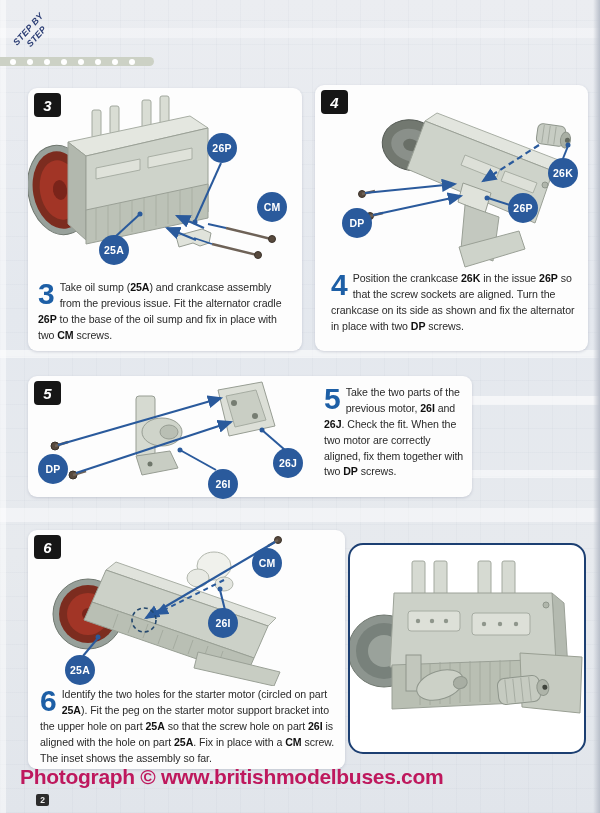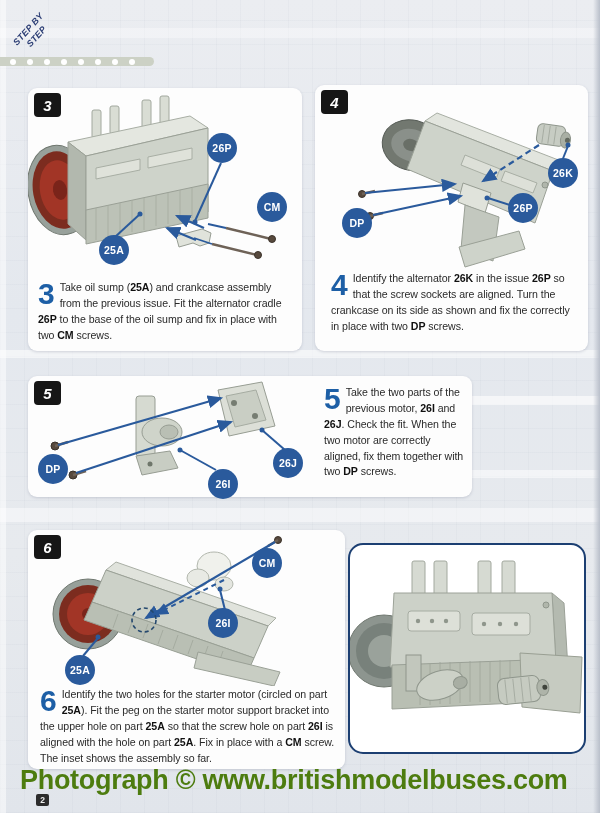--- a/index.html
+++ b/index.html
@@ -66,22 +66,22 @@
   #text4{left:16px;top:186px;width:246px}
   #text5{left:296px;top:9px;width:142px}
   #text6{left:12px;top:157px;width:296px}
 
   #inset{
     position:absolute;left:348px;top:543px;width:238px;height:211px;background:#fff;
     border:2.5px solid #1c3f72;border-radius:15px;box-sizing:border-box;overflow:hidden;
   }
 
   #watermark{
-    position:absolute;left:20px;top:765px;width:578px;font-size:27px;font-weight:700;
-    color:#4d7c0f;letter-spacing:-.3px;white-space:nowrap;
+    position:absolute;left:20px;top:765px;width:578px;font-size:21px;font-weight:700;
+    color:#be185d;letter-spacing:-.3px;white-space:nowrap;
   }
   #pagenum{
     position:absolute;left:36px;top:794px;width:13px;height:12px;background:#2c2c2c;
     color:#eee;font-size:8.5px;font-weight:700;display:flex;align-items:center;
     justify-content:center;border-radius:2px;
   }
 </style>
 </head>
 <body>
 
@@ -206,21 +206,21 @@
     <line x1="47" y1="109" x2="60" y2="106" stroke="#6e6257" stroke-width="2.4"></line>
     <circle cx="55" cy="131" r="3.5" fill="#57493d" stroke="#3c332b"></circle>
     <line x1="55" y1="131" x2="68" y2="128" stroke="#6e6257" stroke-width="2.4"></line>
     <line x1="50" y1="108" x2="140" y2="99" stroke="#2a5a9c" stroke-width="2.2" marker-end="url(#ah4)"></line>
     <line x1="58" y1="130" x2="146" y2="111" stroke="#2a5a9c" stroke-width="2.2" marker-end="url(#ah4)"></line>
   </svg>
   <div class="co" style="left:233px;top:73px">26K</div>
   <div class="co" style="left:193px;top:108px">26P</div>
   <div class="co" style="left:27px;top:123px">DP</div>
   <p class="step-text" id="text4">
-    <span class="dropcap">4</span><span><span>Identify the alternator </span><span class="pc">26K</span><span> in the issue </span><span class="pc">26P</span><span> so that the screw sockets are aligned. Turn the crankcase on its side as shown and fix the correctly in place with two </span><span class="pc">DP</span><span> screws.</span></span>
+    <span class="dropcap">4</span><span><span>Position the crankcase </span><span class="pc">26K</span><span> in the issue </span><span class="pc">26P</span><span> so that the screw sockets are aligned. Turn the crankcase on its side as shown and fix the alternator in place with two </span><span class="pc">DP</span><span> screws.</span></span>
   </p>
 </div>
 
 <div class="card" id="card5">
   <div class="badge">5</div>
   <svg class="illus" width="300" height="121" viewBox="0 0 300 121">
     <defs>
       <marker id="ah5" markerWidth="9" markerHeight="8" refX="6" refY="3" orient="auto">
         <path d="M0,0 L7,3 L0,6 z" fill="#2a5a9c"></path>
       </marker>

